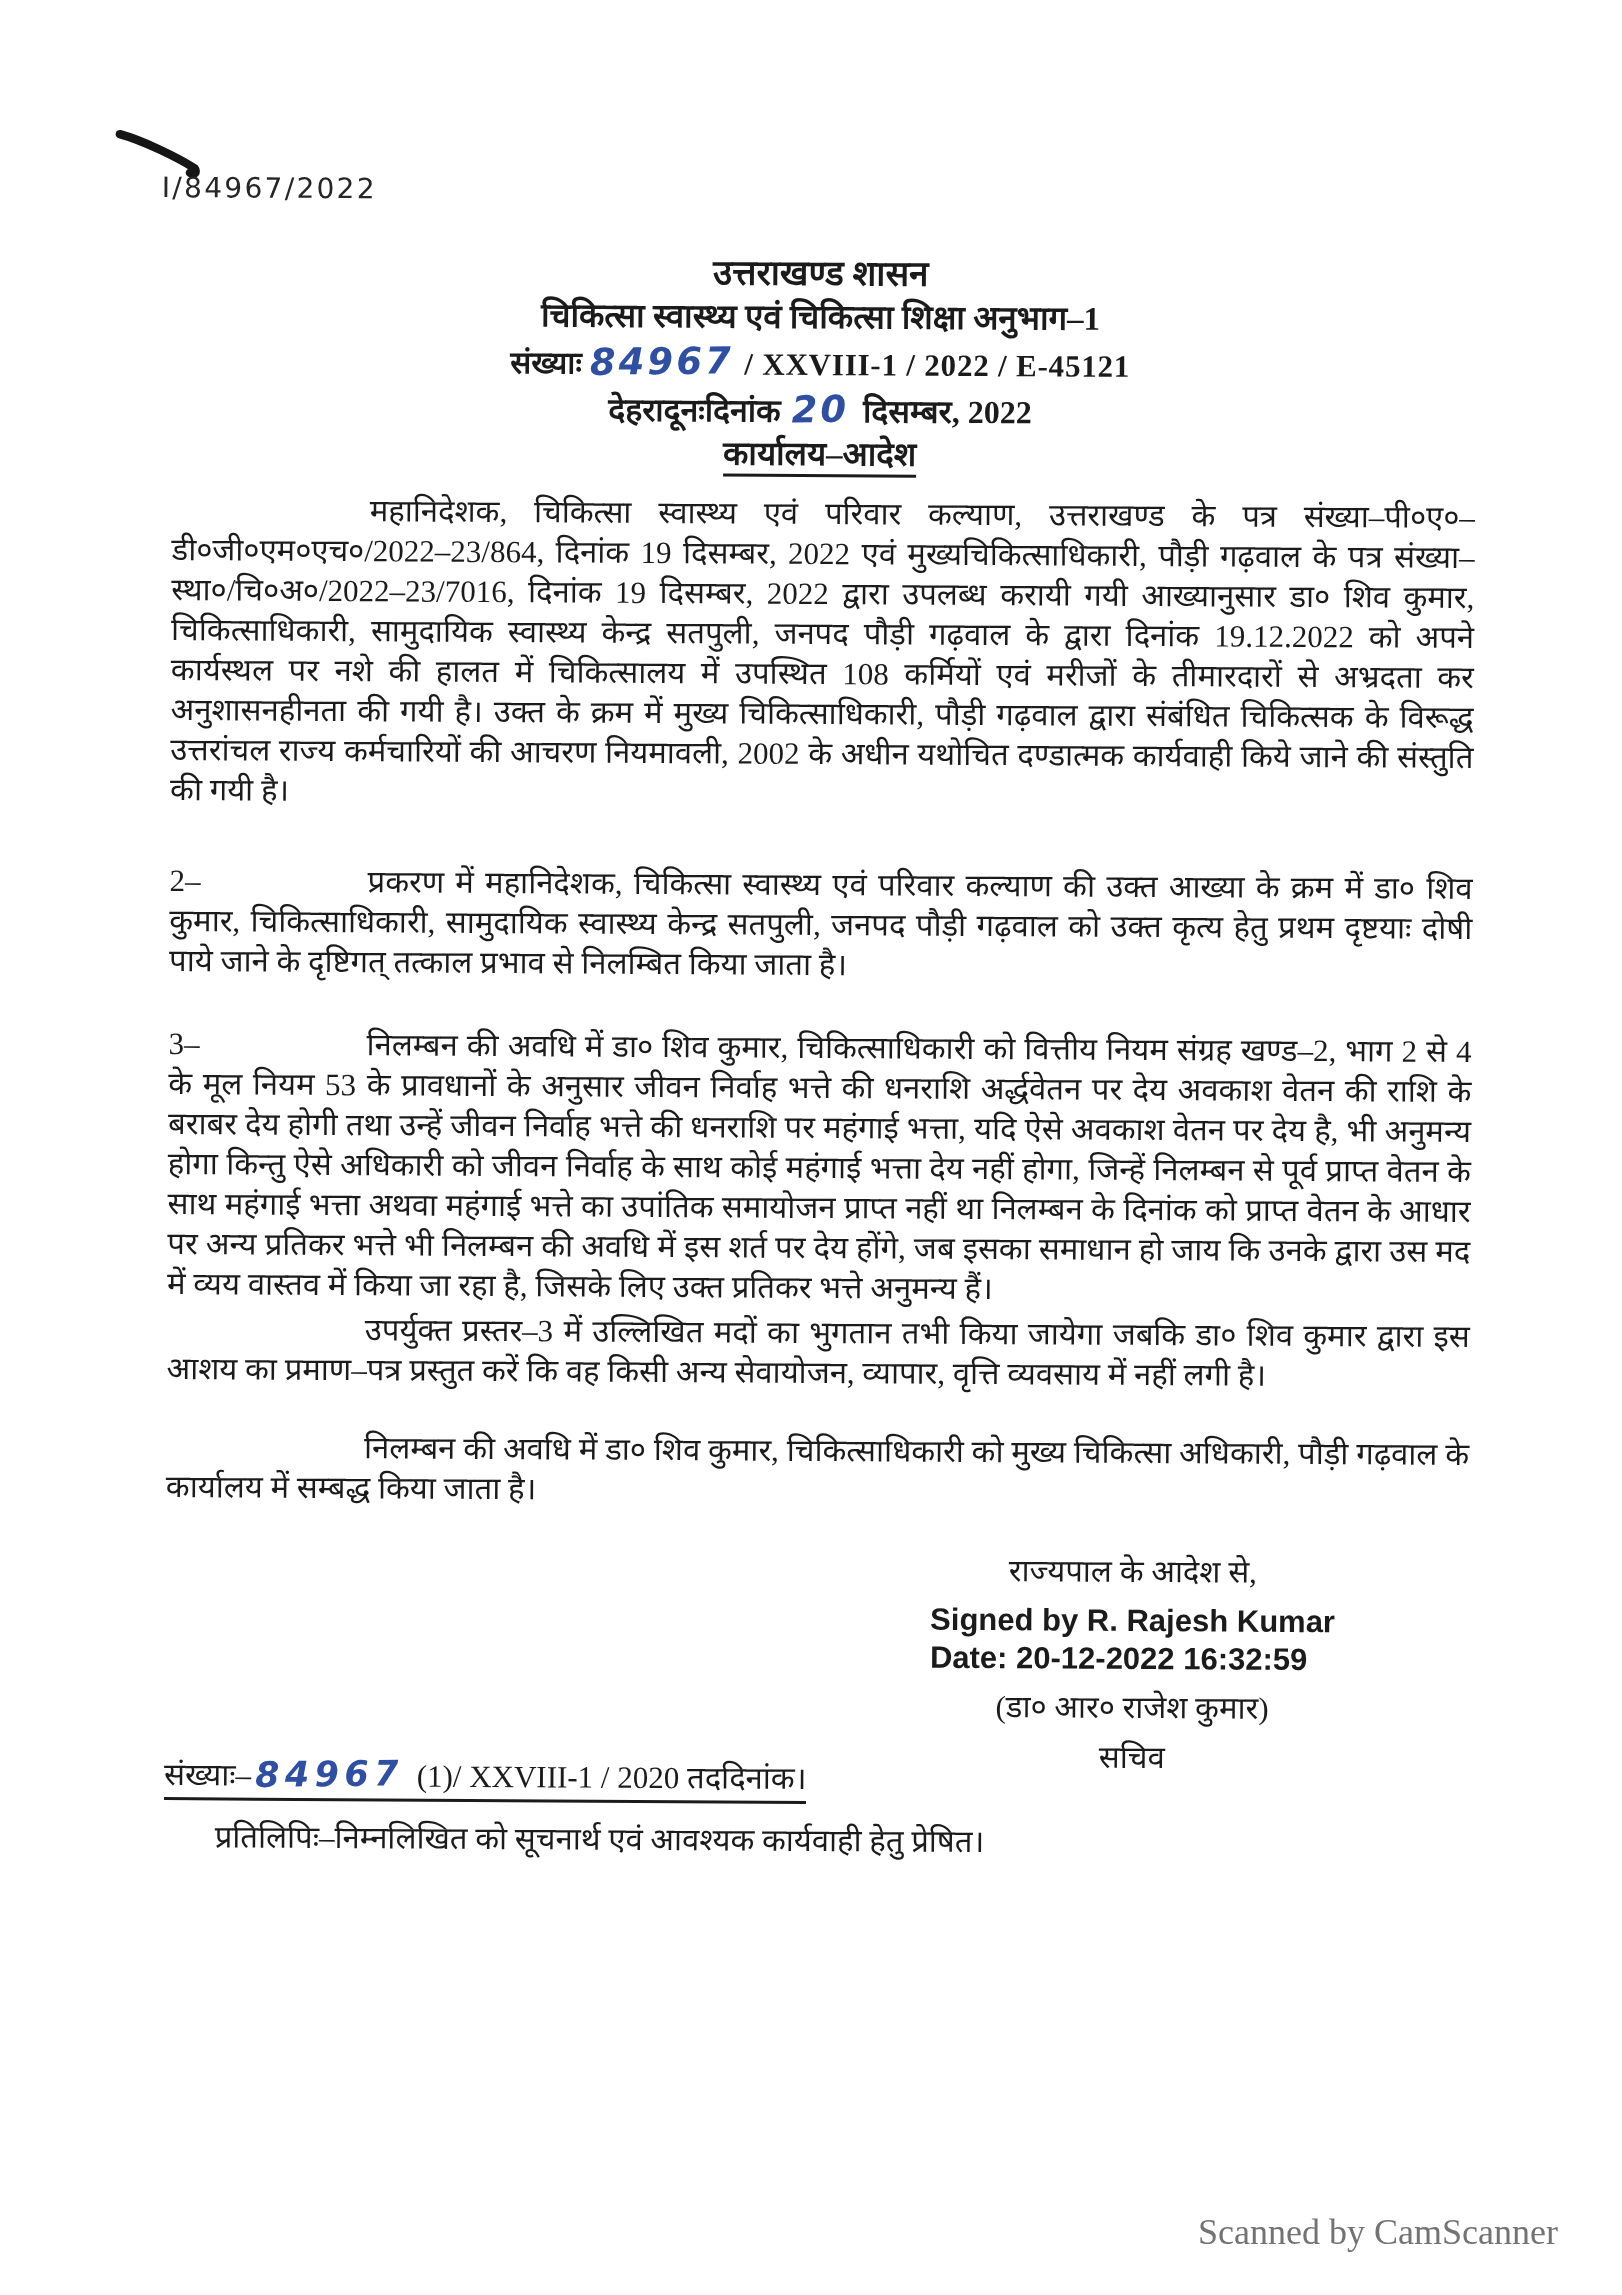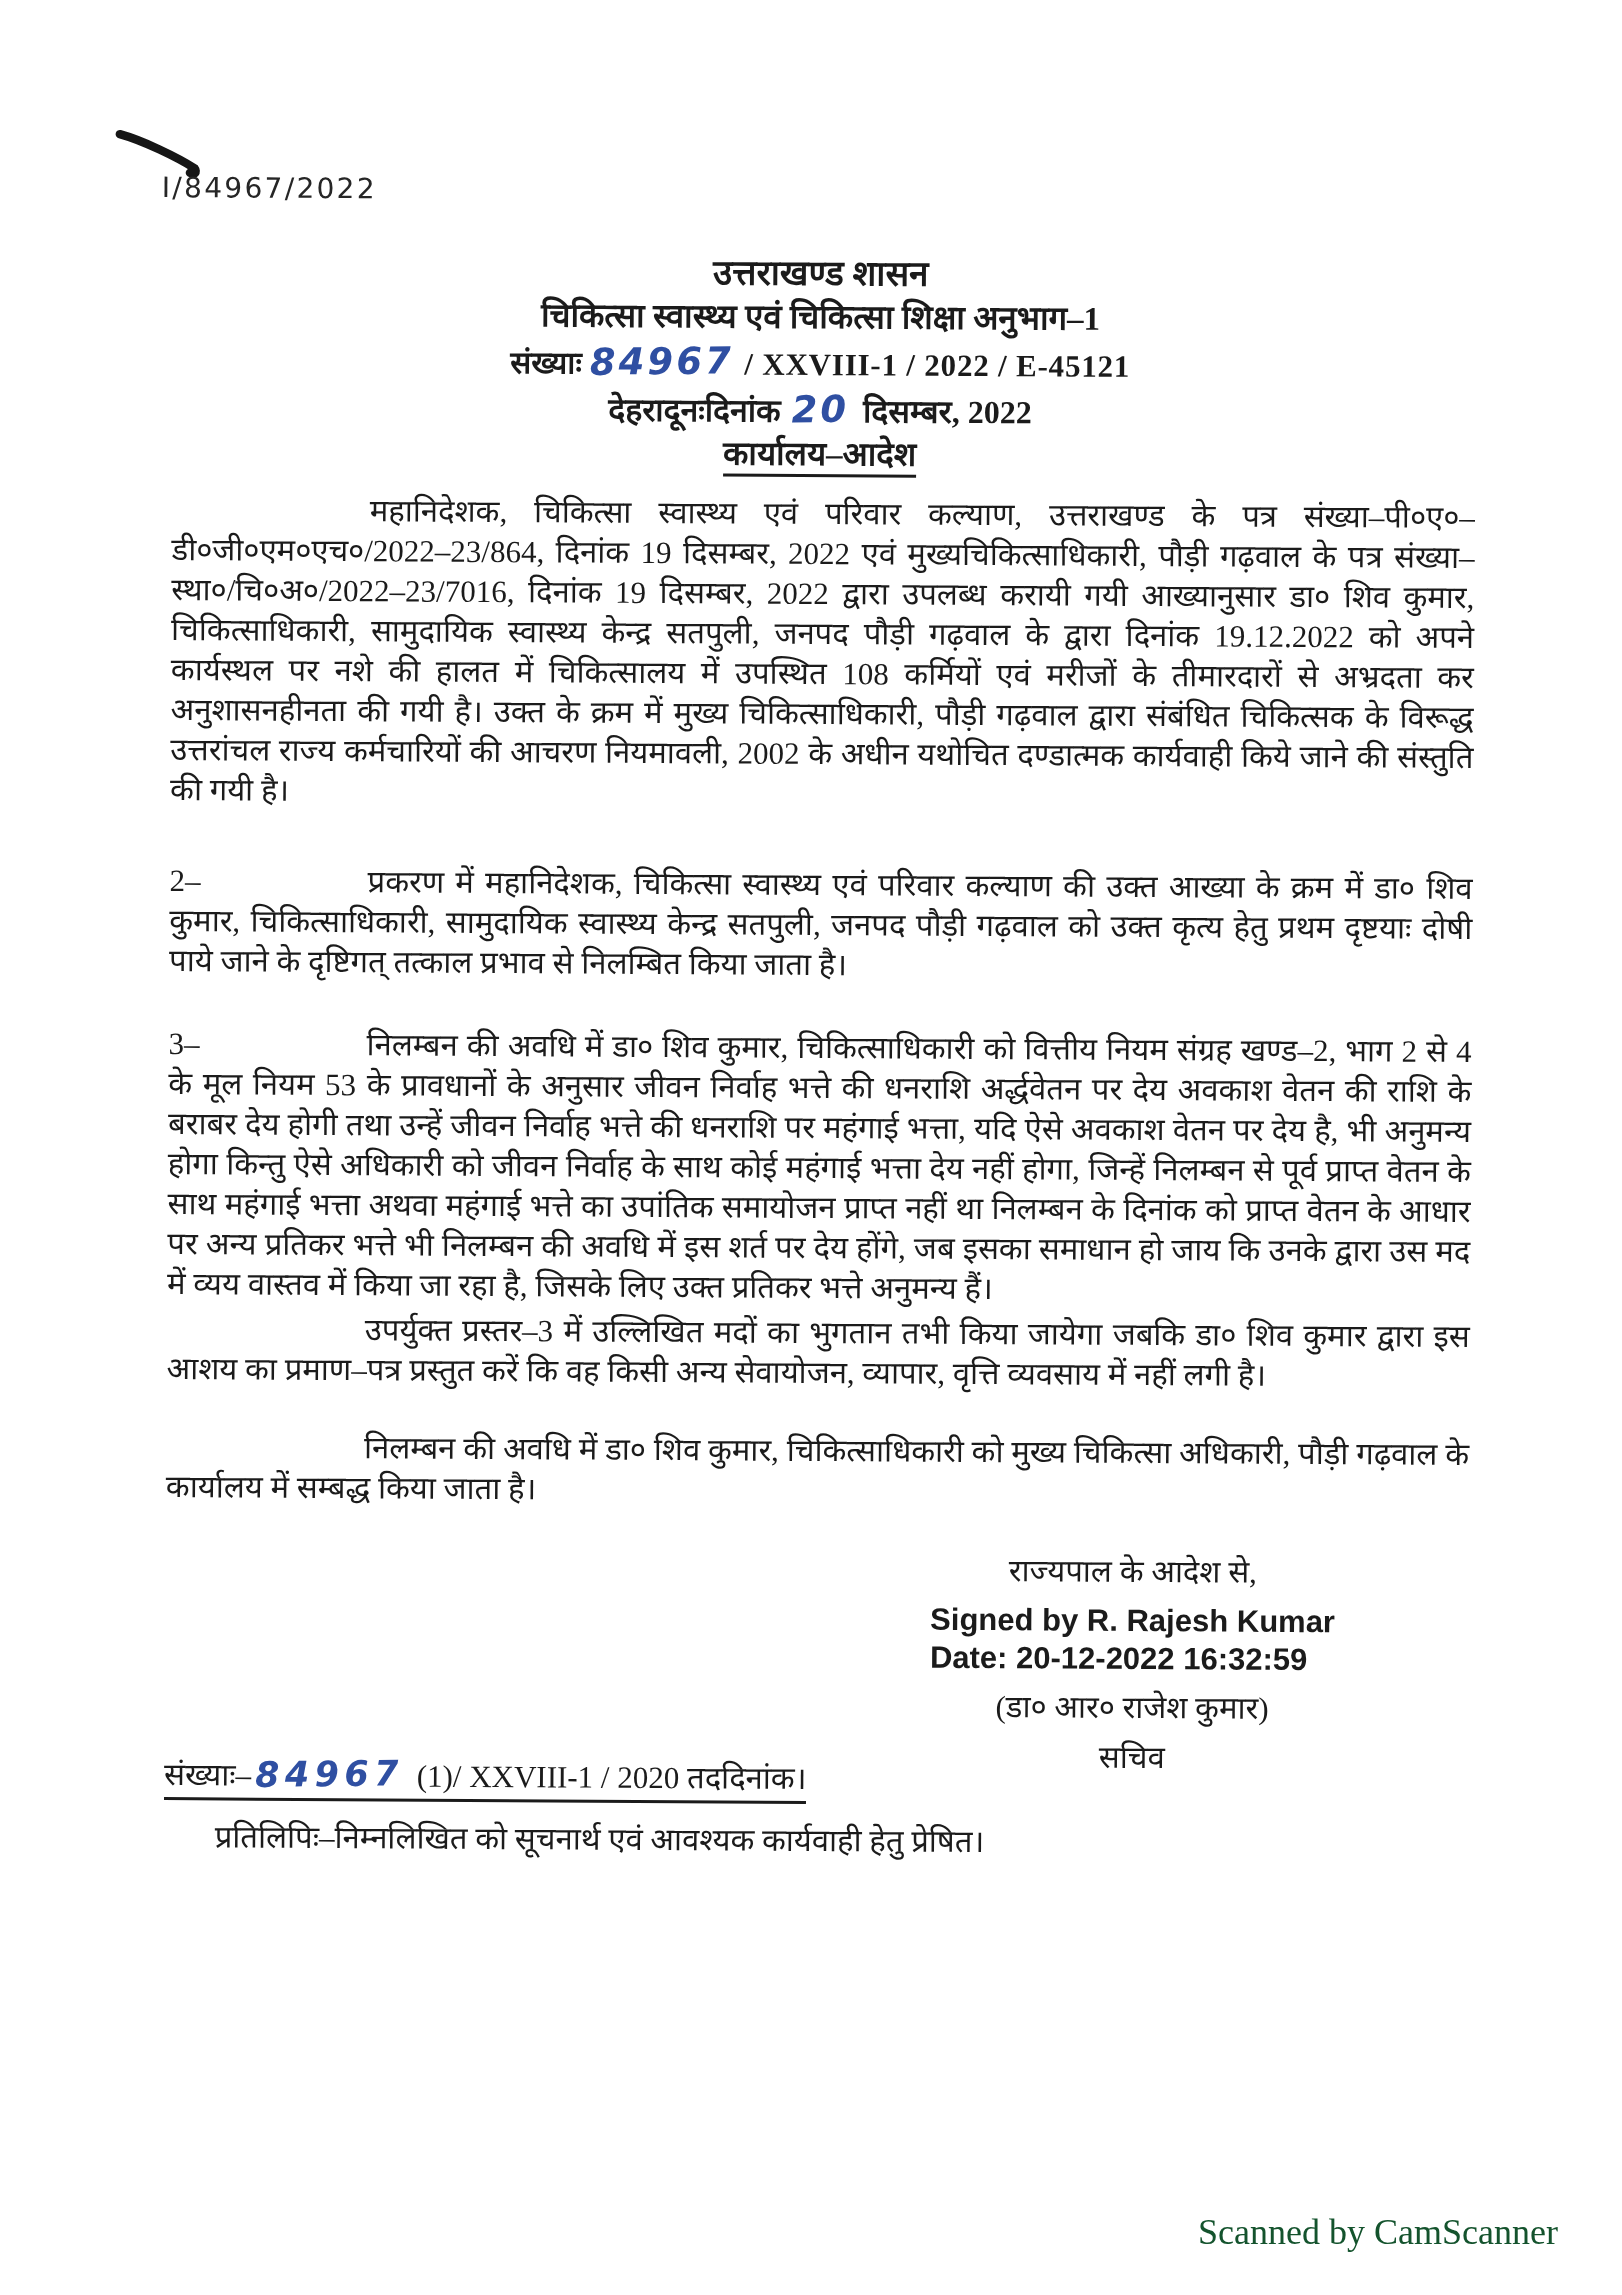--- a/index.html
+++ b/index.html
@@ -120,21 +120,21 @@
     padding-bottom: 3.1px;
   }
   .footer-number .hw { font-size: 35px; letter-spacing: 5.4px; margin: 0 4.6px; }
   .footer-copy { margin-top: 14px; padding-left: 51px; }
   .watermark {
     position: absolute;
     left: 1198px;
     top: 2211px;
     font-family: "Liberation Serif", "DejaVu Serif", serif;
     font-size: 36px;
-    color: #14532d;
+    color: #737373;
     white-space: nowrap;
   }
 </style>
 </head>
 <body>
 
 <div class="page">
   <div class="scan">
 
     <svg class="pen-mark" viewBox="0 0 140 78" xmlns="http://www.w3.org/2000/svg">

